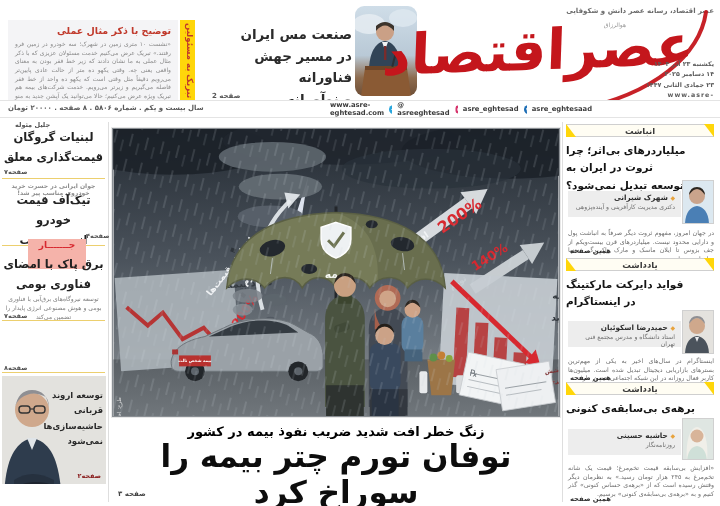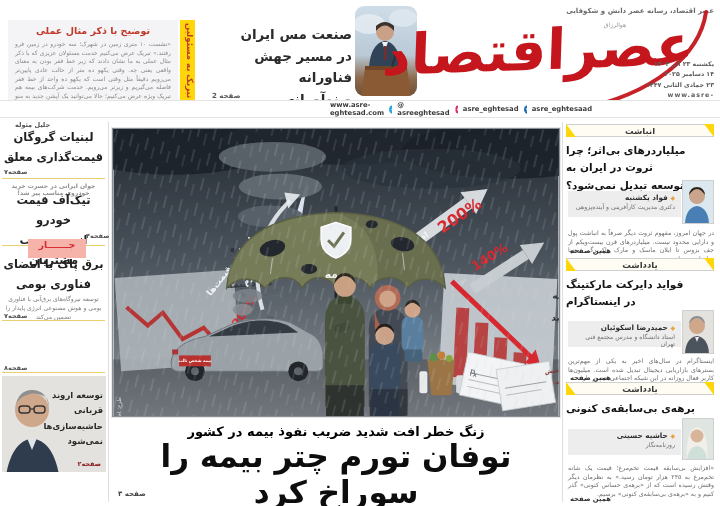--- a/index.html
+++ b/index.html
@@ -4,21 +4,21 @@
 <style>
   * { margin:0; padding:0; box-sizing:border-box; }
   html,body { background:#ffffff; }
   body { font-family:"DejaVu Sans","Liberation Sans",sans-serif; direction:rtl; }
   #page { position:relative; width:720px; height:506px; background:#fff; overflow:hidden; margin:0 auto; }
   .abs { position:absolute; }
   .pre { white-space:pre-line; }
 
   
   .explain-box { left:8px; top:20px; width:170px; height:81px; background:#f4f4f6; padding:5px 7px 4px; }
-  .explain-title { color:#c0392b; font-size:9.5px; font-weight:bold; text-align:center; margin-bottom:4px; }
+  .explain-title { color:#c0392b; font-size:9.5px; font-weight:bold; margin-bottom:4px; }
   .explain-body { font-size:6px; color:#8a8a8a; line-height:1.45; text-align:justify; }
   .explain-sign { font-size:6.5px; font-weight:bold; color:#555; text-align:left; margin-top:3px; }
 
   .congrats { left:180px; top:20px; width:15px; height:81px; background:#ffd60a; writing-mode:vertical-rl;
               font-size:8.5px; font-weight:bold; color:#c0392b; text-align:center; letter-spacing:1px; }
 
   .copper-head { left:210px; top:24px; width:142px; font-size:13.5px; font-weight:bold; color:#2b2b2b;
                  line-height:1.6; text-align:right; }
   .copper-page { left:212px; top:92px; font-size:7px; font-weight:bold; color:#555; }
 
@@ -41,24 +41,24 @@
 
   
   .vrule { width:1px; background:#dedede; top:122px; height:380px; }
 
   .lc { left:2px; width:103px; text-align:center; }
   .lc-head { font-size:11.5px; font-weight:bold; color:#222; line-height:1.75; }
   .lc-kicker { font-size:6.1px; color:#8d8d8d; font-weight:bold; }
   .lc-sub { font-size:6.1px; color:#7c7c7c; line-height:1.5; text-align:center; }
   .lc-page { font-size:6.5px; font-weight:bold; color:#555; text-align:right; }
   .lc-div { height:1px; background:#eccf6e; left:2px; width:103px; }
-  .ad-tag { left:28px; top:239px; width:58px; height:19px; background:#f5b3aa; color:#d7282f;
+  .ad-tag { left:28px; top:239px; width:58px; height:30px; background:#f5b3aa; color:#d7282f;
             font-size:9px; font-weight:bold; text-align:center; line-height:13px; }
 
-  .arvand { left:2px; top:376px; width:104px; height:96px; background:#fca5a5; overflow:hidden; }
+  .arvand { left:2px; top:376px; width:104px; height:108px; background:#fca5a5; overflow:hidden; }
   .arvand-cap { position:absolute; right:3px; top:12px; width:52px; font-size:8.5px; font-weight:bold;
                 color:#2a2a2a; line-height:1.8; text-align:right; }
   .arvand-page { position:absolute; right:5px; bottom:4px; font-size:6.5px; font-weight:bold; color:#8b2020; }
 
   .main-img { left:112px; top:128px; width:448px; height:289px; border:1px solid #8a8f94; box-shadow:0 0 0 1px #e8e8e8; }
   .main-kicker { left:112px; top:424px; width:448px; text-align:center; font-size:13px; font-weight:bold; color:#000000; }
   .main-head { left:112px; top:438px; width:448px; text-align:center; font-size:31px; font-weight:bold;
                color:#0d0d0d; letter-spacing:-1px; }
   .main-page { left:118px; top:490px; font-size:7px; font-weight:bold; color:#444; }
 
@@ -123,20 +123,21 @@
 
   <div class="abs date-block">
     <div>یکشنبه ۲۳ آذر ۱۴۰۴</div>
     <div>۱۴ دسامبر ۲۰۲۵</div>
     <div>۲۳ جمادی الثانی ۱۴۴۷</div>
     <div class="date-site">www.asre-eghtesad.com</div>
   </div>
   <div class="abs paper-subtitle">روزنامه بین المللی اقتصادی ایران</div>
 
   <div class="abs issue-bar"></div>
+  <div class="abs issue-line">سال بیست و یکم . شماره ۵۸۰۶ . ۸ صفحه . ۲۰۰۰۰ تومان</div>
   <div class="abs social-row">
     <span>www.asre-eghtesad.com</span>
     <svg width="9" height="9">
         <circle cx="4.5" cy="4.5" r="4.5" fill="#29a7de"></circle>
         <path d="M1.8 4.6 L7.2 2.4 L5.6 7.2 L4.3 5.4 Z" fill="#fff"></path>
       </svg>
     <span>@ asreeghtesad</span>
     <svg width="9" height="9">
         <rect x="0.5" y="0.5" width="8" height="8" rx="2.4" fill="#d6336c"></rect>
         <circle cx="4.5" cy="4.5" r="1.9" fill="none" stroke="#fff" stroke-width="0.9"></circle>
@@ -359,21 +360,21 @@
   <div class="abs author" style="top:180px;height:46px">
     <div class="author-photo">
       <svg width="32" height="44">
           <rect width="32" height="44" fill="#dce8f0"></rect>
           <circle cx="16" cy="15" r="8" fill="#caa48c"></circle>
           <path d="M8 14 Q9 6 16 6 Q23 6 24 14 Q20 8 16 8 Q12 8 8 14 Z" fill="#2c2620"></path>
           <path d="M4 44 C4 32 9 26 16 25 C23 26 28 32 28 44 Z" fill="#4a7fb5"></path>
         </svg>
     </div>
     <div class="author-strip">
-      <div class="author-name"><span class="dot">◆</span> <span>فواد یکشنبه</span></div>
+      <div class="author-name"><span class="dot">◆</span> <span>شهرک شیرانی</span></div>
       <div class="author-role">دکتری مدیریت کارآفرینی و آینده‌پژوهی</div>
     </div>
   </div>
   <div class="abs sec-body" style="top:229px">در جهان امروز، مفهوم ثروت دیگر صرفاً به انباشت پول و دارایی محدود نیست. میلیاردرهای قرن بیست‌ویکم از جف بزوس تا ایلان ماسک و مارک زاکربرگ، نه‌تنها صاحبان سرمایه.</div>
   <div class="abs sec-more" style="top:247px">همین صفحه</div>
 
   <div class="abs sec-head" style="top:258px">یادداشت</div>
   <div class="abs sec-title pre" style="top:276px">فواید دایرکت مارکتینگ
 در اینستاگرام</div>
   <div class="abs author" style="top:310px;height:46px">

